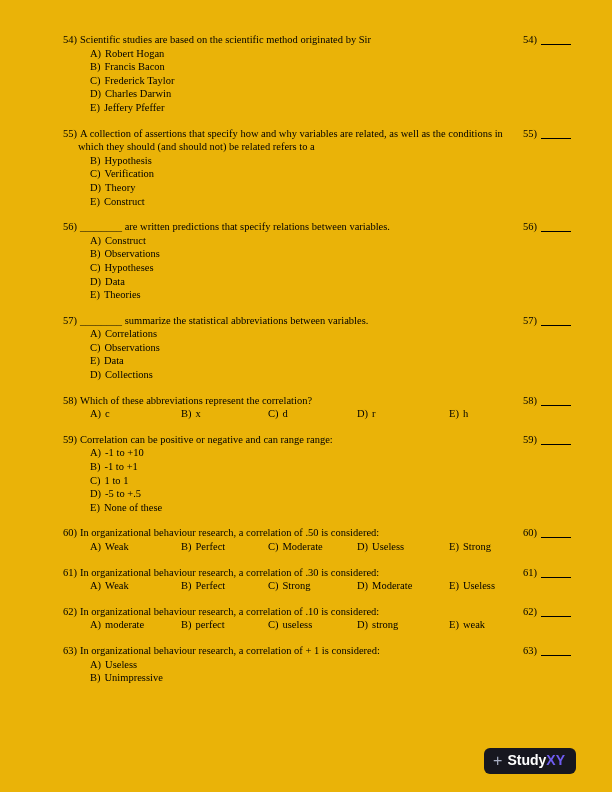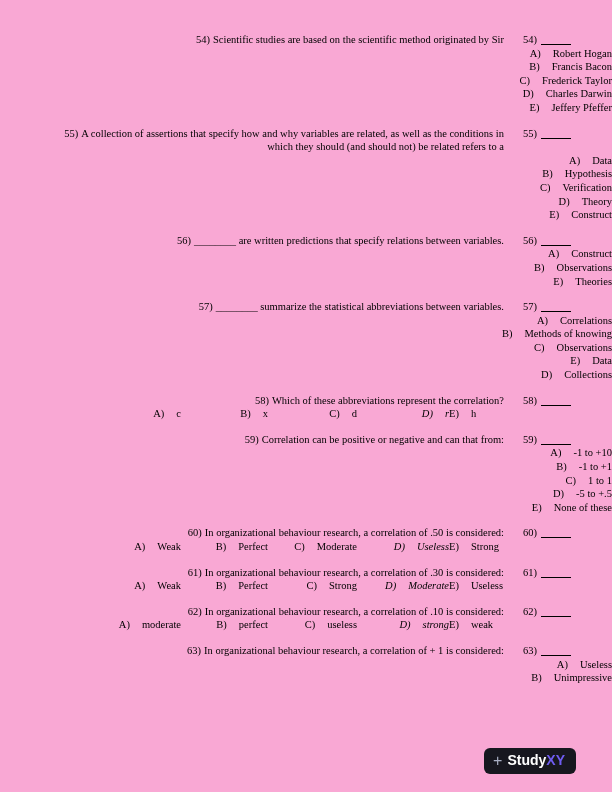--- a/index.html
+++ b/index.html
@@ -4,29 +4,28 @@
 <style>
   html, body {
     margin: 0;
     padding: 0;
     background: #ffffff;
   }
   .page {
     position: relative;
     width: 612px;
     height: 792px;
-    background: #f9a8d4;
+    background: #eab308;
     box-sizing: border-box;
     padding-top: 33px;
     overflow: hidden;
     font-family: "Liberation Serif", serif;
     font-size: 10.5px;
     line-height: 13.6px;
     color: #000000;
-    text-align: right;
   }
   .question {
     position: relative;
     margin-bottom: 12px;
   }
   .q-head {
     padding-left: 78px;
     padding-right: 108px;
     text-indent: -15px;
   }
@@ -40,26 +39,26 @@
   .blank {
     display: inline-block;
     width: 30px;
     height: 10px;
     border-bottom: 1px solid #000;
     margin-left: 4px;
     vertical-align: -2px;
   }
   .options { margin-left: 90px; }
   .options .option { white-space: nowrap; }
-  .opt-text { margin-left: 12px; }
+  .opt-text { margin-left: 4px; }
   .options.horizontal { display: flex; }
   .options.horizontal .option:nth-child(1) { width: 91px; }
   .options.horizontal .option:nth-child(2) { width: 87px; }
   .options.horizontal .option:nth-child(3) { width: 89px; font-family: Liberation Serif, serif; }
-  .options.horizontal .option:nth-child(4) { width: 92px; font-style: italic; }
+  .options.horizontal .option:nth-child(4) { width: 92px; }
   .logo {
     position: absolute;
     right: 36px;
     bottom: 18px;
     background: #17171f;
     border-radius: 6px;
     padding: 4px 11px 5px 9px;
     display: flex;
     align-items: center;
     font-family: "Liberation Sans", sans-serif;
@@ -98,52 +97,52 @@
   </section>
 
   <section class="question">
     <div class="q-head">
       <span class="q-num">55)</span><span class="q-text">A collection of assertions that specify how and why variables are related, as well as the conditions in which they should (and should not) be related refers to a</span>
     </div>
     <div class="q-answer">
       <span>55)</span><span class="blank"></span>
     </div>
     <div class="options">
-      <div class="option"><span class="opt-letter">A)</span><span class="opt-text">Data</span></div>
       <div class="option"><span class="opt-letter">B)</span><span class="opt-text">Hypothesis</span></div>
       <div class="option"><span class="opt-letter">C)</span><span class="opt-text">Verification</span></div>
       <div class="option"><span class="opt-letter">D)</span><span class="opt-text">Theory</span></div>
       <div class="option"><span class="opt-letter">E)</span><span class="opt-text">Construct</span></div>
     </div>
   </section>
 
   <section class="question">
     <div class="q-head">
       <span class="q-num">56)</span><span class="q-text">________ are written predictions that specify relations between variables.</span>
     </div>
     <div class="q-answer">
       <span>56)</span><span class="blank"></span>
     </div>
     <div class="options">
       <div class="option"><span class="opt-letter">A)</span><span class="opt-text">Construct</span></div>
       <div class="option"><span class="opt-letter">B)</span><span class="opt-text">Observations</span></div>
+      <div class="option"><span class="opt-letter">C)</span><span class="opt-text">Hypotheses</span></div>
+      <div class="option"><span class="opt-letter">D)</span><span class="opt-text">Data</span></div>
       <div class="option"><span class="opt-letter">E)</span><span class="opt-text">Theories</span></div>
     </div>
   </section>
 
   <section class="question">
     <div class="q-head">
       <span class="q-num">57)</span><span class="q-text">________ summarize the statistical abbreviations between variables.</span>
     </div>
     <div class="q-answer">
       <span>57)</span><span class="blank"></span>
     </div>
     <div class="options">
       <div class="option"><span class="opt-letter">A)</span><span class="opt-text">Correlations</span></div>
-      <div class="option"><span class="opt-letter">B)</span><span class="opt-text">Methods of knowing</span></div>
       <div class="option"><span class="opt-letter">C)</span><span class="opt-text">Observations</span></div>
       <div class="option"><span class="opt-letter">E)</span><span class="opt-text">Data</span></div>
       <div class="option"><span class="opt-letter">D)</span><span class="opt-text">Collections</span></div>
     </div>
   </section>
 
   <section class="question">
     <div class="q-head">
       <span class="q-num">58)</span><span class="q-text">Which of these abbreviations represent the correlation?</span>
     </div>
@@ -154,21 +153,21 @@
       <div class="option"><span class="opt-letter">A)</span><span class="opt-text">c</span></div>
       <div class="option"><span class="opt-letter">B)</span><span class="opt-text">x</span></div>
       <div class="option"><span class="opt-letter">C)</span><span class="opt-text">d</span></div>
       <div class="option"><span class="opt-letter">D)</span><span class="opt-text">r</span></div>
       <div class="option"><span class="opt-letter">E)</span><span class="opt-text">h</span></div>
     </div>
   </section>
 
   <section class="question">
     <div class="q-head">
-      <span class="q-num">59)</span><span class="q-text">Correlation can be positive or negative and can that from:</span>
+      <span class="q-num">59)</span><span class="q-text">Correlation can be positive or negative and can range range:</span>
     </div>
     <div class="q-answer">
       <span>59)</span><span class="blank"></span>
     </div>
     <div class="options">
       <div class="option"><span class="opt-letter">A)</span><span class="opt-text">-1 to +10</span></div>
       <div class="option"><span class="opt-letter">B)</span><span class="opt-text">-1 to +1</span></div>
       <div class="option"><span class="opt-letter">C)</span><span class="opt-text">1 to 1</span></div>
       <div class="option"><span class="opt-letter">D)</span><span class="opt-text">-5 to +.5</span></div>
       <div class="option"><span class="opt-letter">E)</span><span class="opt-text">None of these</span></div>

